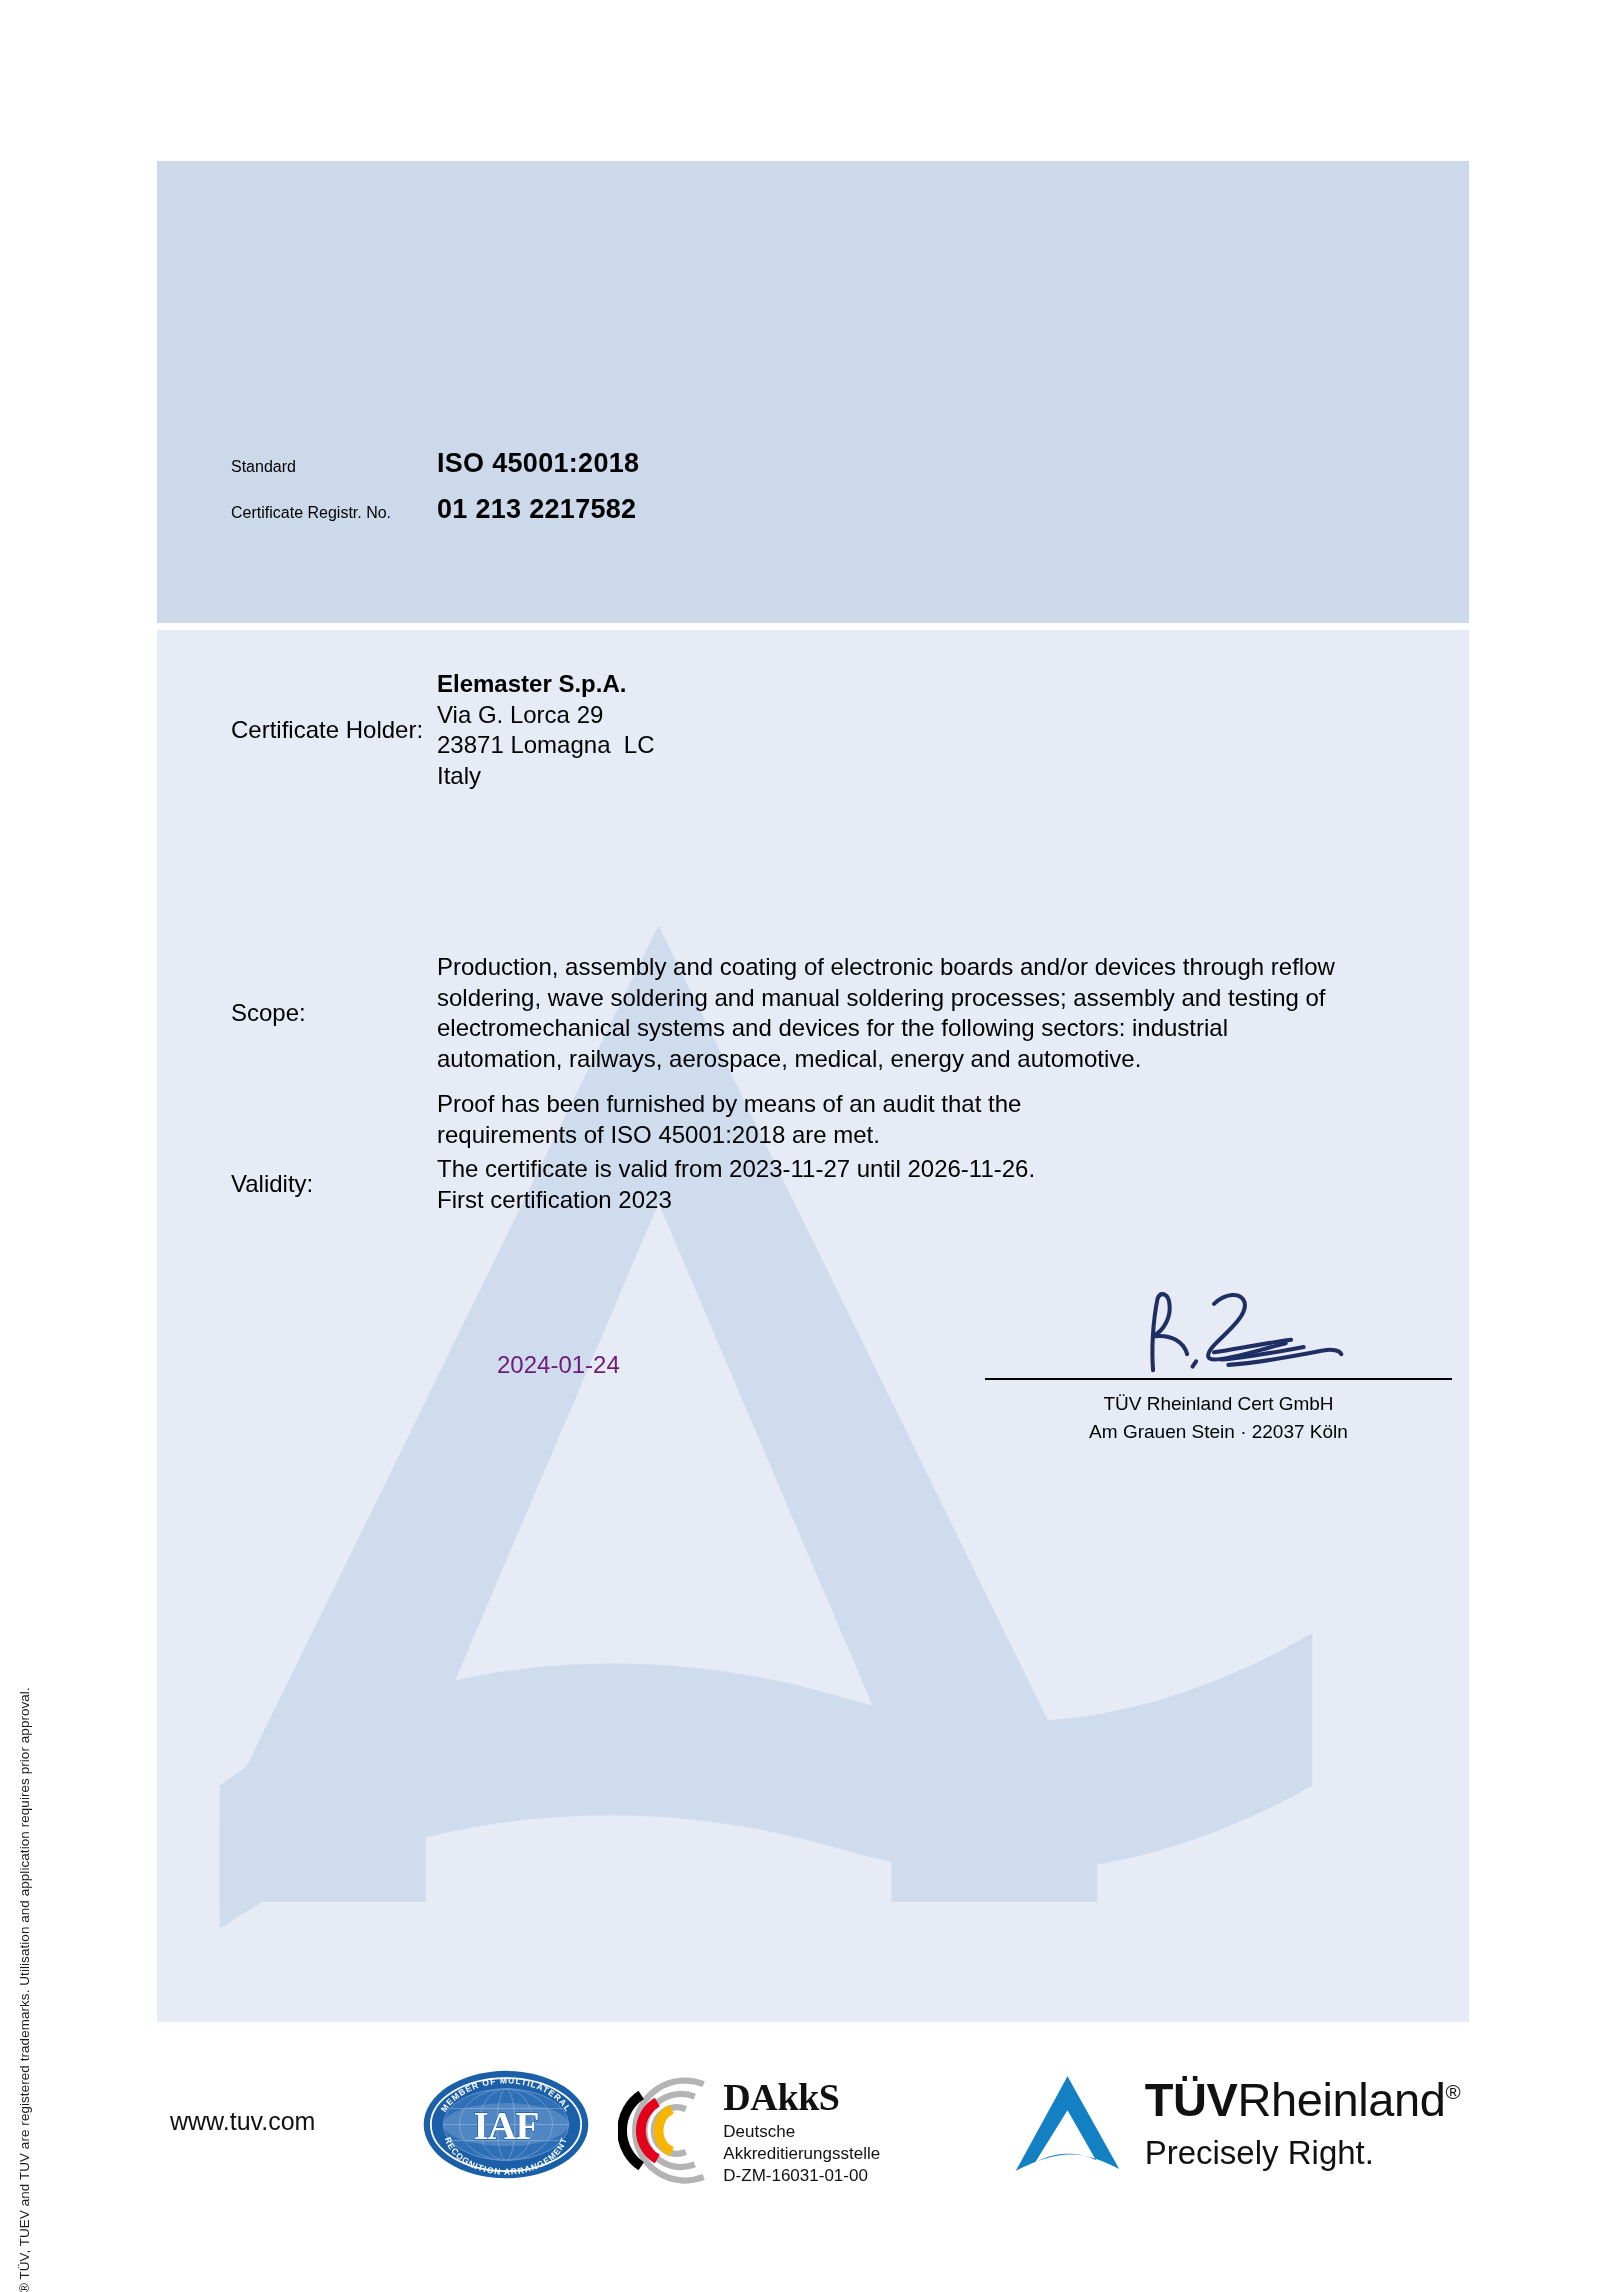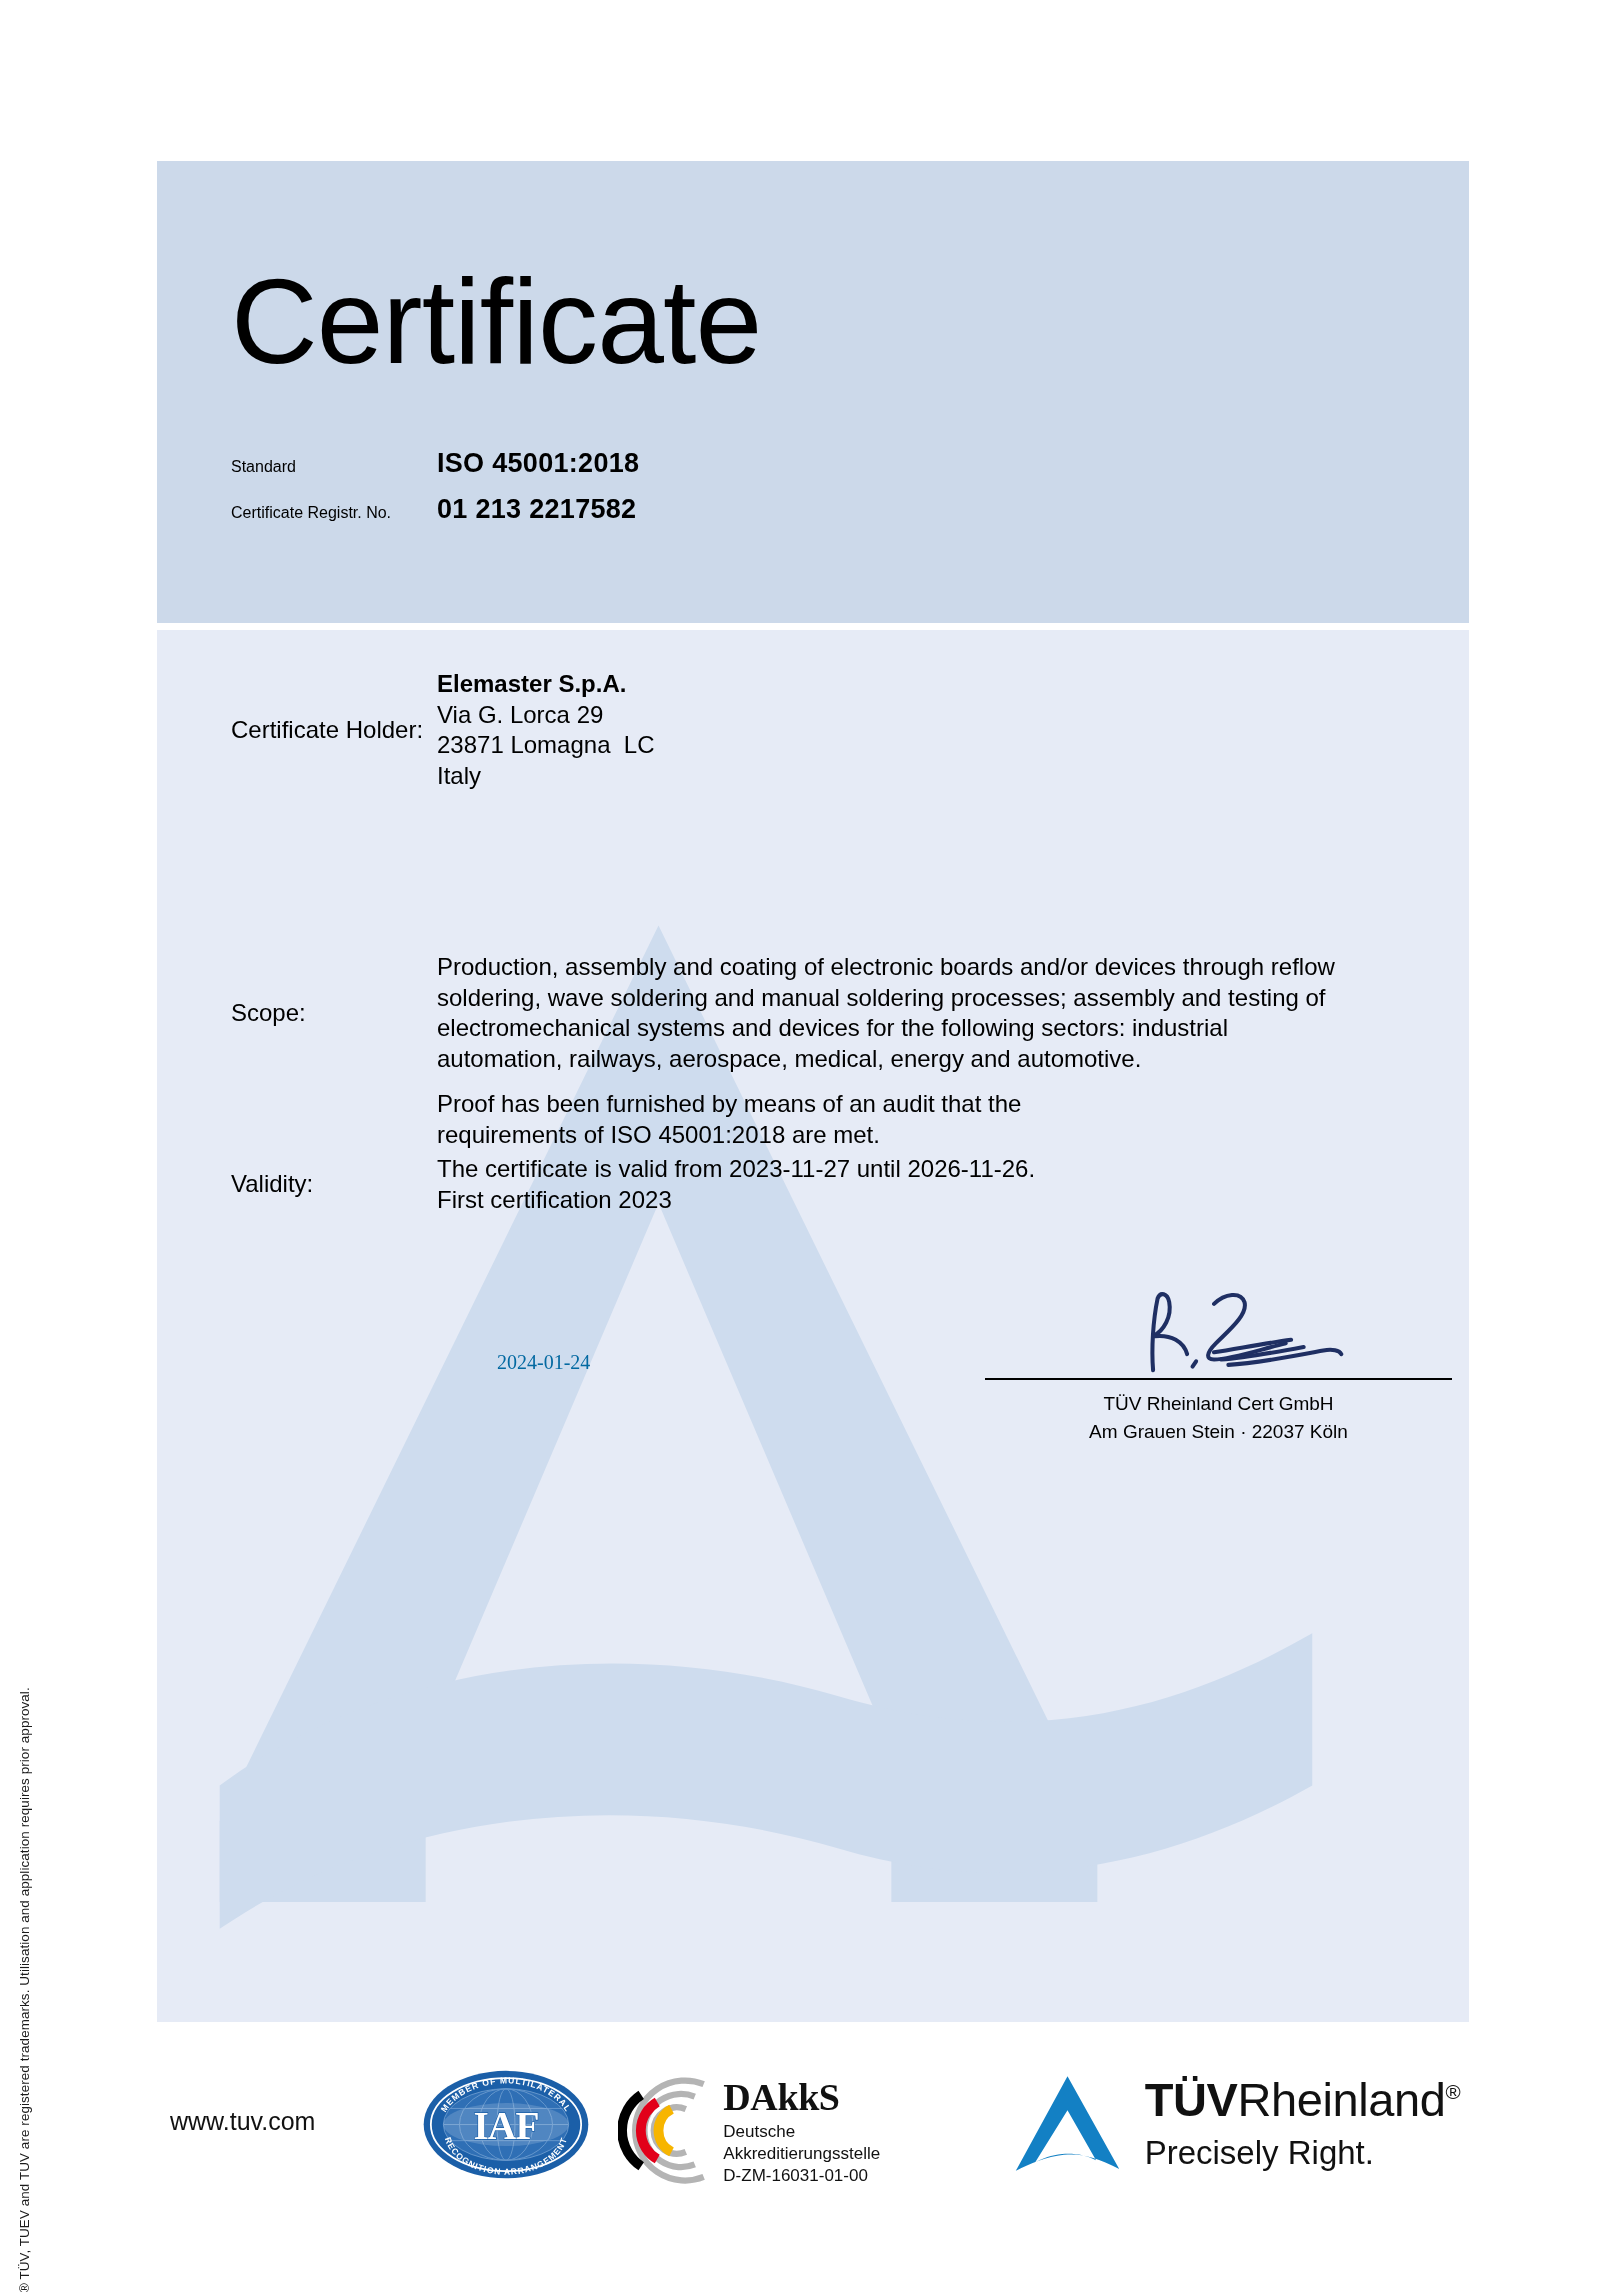--- a/index.html
+++ b/index.html
@@ -122,23 +122,22 @@
 
   .row-holder   { top: 39px; }
   .row-scope    { top: 322px; width: 1164px; }
   .row-proof    { top: 459px; }
   .row-validity { top: 524px; }
 
   .sig-date {
     position: absolute;
     left: 340px;
     top: 721px;
-    font-size: 20px;
-    color: #0369a1;
-    font-family: Liberation Serif, serif;
+    font-size: 24px;
+    color: #701a75;
   }
   .sig-block {
     position: absolute;
     left: 828px;
     top: 663px;
     width: 466px;
     text-align: center;
   }
   .sig-mark {
     position: absolute;
@@ -243,21 +242,20 @@
   }
 </style>
 </head>
 <body>
 
 <div class="side-note">® TÜV, TUEV and TUV are registered trademarks. Utilisation and application requires prior approval.</div>
 
 <div class="cert-panel">
 
   <div class="band-header">
-    <div class="cert-title">Certificate</div>
 
     <div class="hdr-row r1">
       <div class="hdr-label">Standard</div>
       <div class="hdr-value">ISO 45001:2018</div>
     </div>
 
     <div class="hdr-row r2">
       <div class="hdr-label">Certificate Registr. No.</div>
       <div class="hdr-value">01 213 2217582</div>
     </div>

